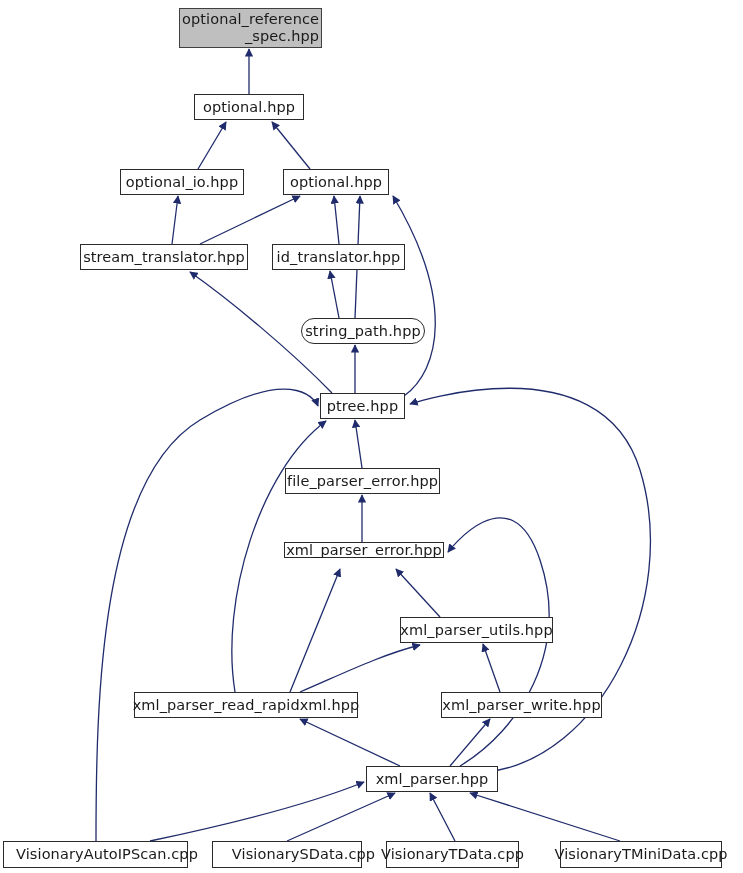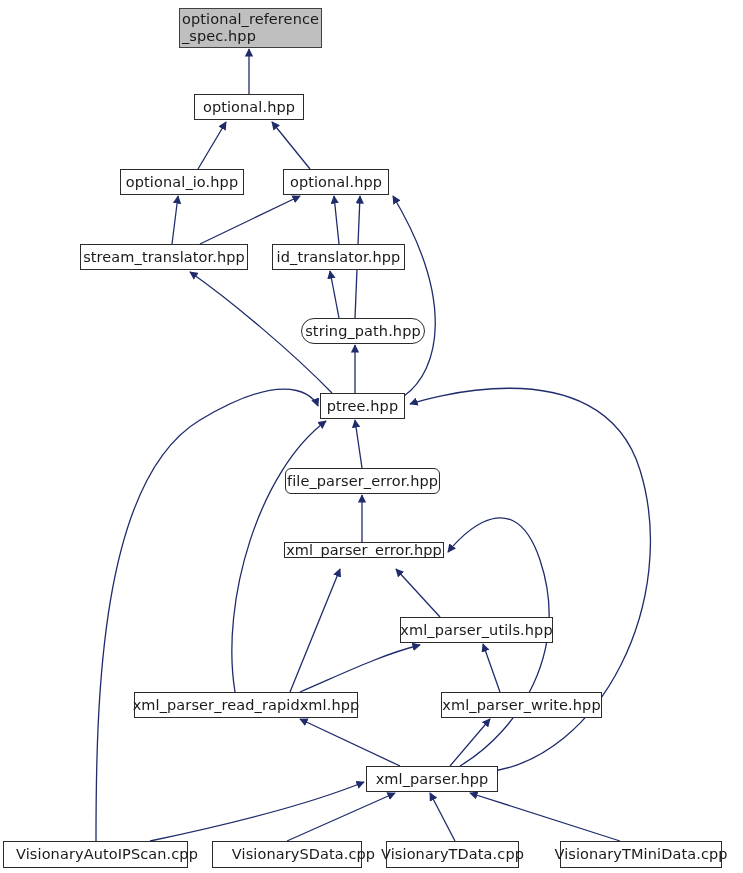--- a/index.html
+++ b/index.html
@@ -28,21 +28,21 @@
     position: absolute;
     box-sizing: border-box;
     border: 1px solid #2b2b2b;
     background: #ffffff;
     color: #1a1a1a;
     font-size: 14.5px;
     line-height: 1.15;
     display: flex;
     align-items: center;
     justify-content: center;
-    text-align: left;
+    text-align: right;
     white-space: pre-line;
     letter-spacing: 0.1px;
     z-index: 5;
   }
   .node.root-node {
     background: #bfbfbf;
     border: 1px solid #404040;
   }
 </style>
 </head>
@@ -88,21 +88,21 @@
   <div id="node-layer">
       <div class="node root-node" style="left: 179px; top: 8px; width: 143px; height: 40px;"><span>optional_reference
 _spec.hpp</span></div>
       <div class="node" style="left: 194px; top: 94px; width: 110px; height: 26px;"><span>optional.hpp</span></div>
       <div class="node" style="left: 120px; top: 169px; width: 124px; height: 26px;"><span>optional_io.hpp</span></div>
       <div class="node" style="left: 283px; top: 169px; width: 106px; height: 26px;"><span>optional.hpp</span></div>
       <div class="node" style="left: 80px; top: 244px; width: 168px; height: 26px;"><span>stream_translator.hpp</span></div>
       <div class="node" style="left: 272px; top: 244px; width: 133px; height: 26px;"><span>id_translator.hpp</span></div>
       <div class="node" style="left: 301px; top: 318px; width: 124px; height: 26px; border-radius: 13px;"><span>string_path.hpp</span></div>
       <div class="node" style="left: 320px; top: 393px; width: 85px; height: 26px;"><span>ptree.hpp</span></div>
-      <div class="node" style="left: 285px; top: 468px; width: 155px; height: 26px; border-radius: 6px;"><span>file_parser_error.hpp</span></div>
+      <div class="node" style="left: 285px; top: 468px; width: 155px; height: 26px;"><span>file_parser_error.hpp</span></div>
       <div class="node" style="left: 284px; top: 542px; width: 160px; height: 16px;"><span>xml_parser_error.hpp</span></div>
       <div class="node" style="left: 400px; top: 617px; width: 153px; height: 26px;"><span>xml_parser_utils.hpp</span></div>
       <div class="node" style="left: 134px; top: 692px; width: 224px; height: 26px;"><span>xml_parser_read_rapidxml.hpp</span></div>
       <div class="node" style="left: 432px; top: 692px; width: 161px; height: 26px; margin-left: 9px;"><span>xml_parser_write.hpp</span></div>
       <div class="node" style="left: 366px; top: 766px; width: 132px; height: 26px;"><span>xml_parser.hpp</span></div>
       <div class="node" style="left: 3px; top: 841px; width: 185px; height: 27px; padding-left: 23px;"><span>VisionaryAutoIPScan.cpp</span></div>
       <div class="node" style="left: 212px; top: 841px; width: 150px; height: 27px; padding-left: 33px;"><span>VisionarySData.cpp</span></div>
       <div class="node" style="left: 386px; top: 841px; width: 133px; height: 27px;"><span>VisionaryTData.cpp</span></div>
       <div class="node" style="left: 560px; top: 841px; width: 162px; height: 27px;"><span>VisionaryTMiniData.cpp</span></div>
     </div>

